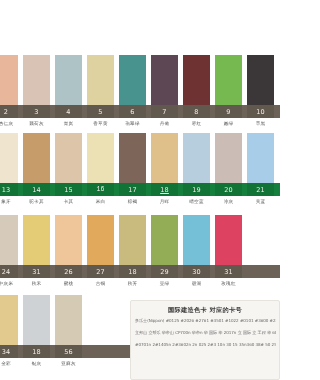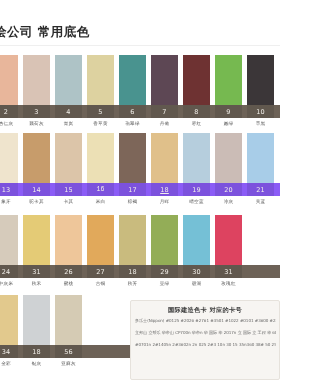--- a/index.html
+++ b/index.html
@@ -74,24 +74,20 @@
     font-size:4.1px;color:#6a6a6a;letter-spacing:-.05px;
     white-space:nowrap;overflow:hidden;
     transform-origin:left center;
   }
 </style>
 </head>
 <body>
 
 <div id="page">
 
-  <div class="header">
-    <div class="header-title">绘公司 常用底色</div>
-    <div class="header-rule"></div>
-  </div>
 
   <div id="palette-root">
       <div class="row" style="top: 55px; height: 77px;">
         <div class="swatches" style="height: 50px;">
           <div class="sw" style="left: -6px; width: 24px; height: 50px;">
             <div class="sw-chip" style="background: rgb(232, 182, 155);"></div>
           </div>
           <div class="sw" style="left: 23px; width: 27px; height: 50px;">
             <div class="sw-chip" style="background: rgb(217, 195, 181);"></div>
           </div>
@@ -163,21 +159,21 @@
           <div class="sw" style="left: 183px; width: 27px; height: 50px;">
             <div class="sw-chip" style="background: rgb(182, 206, 221);"></div>
           </div>
           <div class="sw" style="left: 215px; width: 27px; height: 50px;">
             <div class="sw-chip" style="background: rgb(203, 188, 182);"></div>
           </div>
           <div class="sw" style="left: 247px; width: 27px; height: 50px;">
             <div class="sw-chip" style="background: rgb(168, 205, 232);"></div>
           </div>
         </div>
-        <div class="numbar" style="top: 50px; background: #8b5cf6; padding-left: 23px;">
+        <div class="numbar" style="top: 50px; background: #15803d; padding-left: 23px;">
           <div class="numcell dim" style="left: -6px; width: 24px;">13</div>
           <div class="numcell dim" style="left: 23px; width: 27px;">14</div>
           <div class="numcell dim" style="left: 55px; width: 27px;">15</div>
           <div class="numcell dim" style="left: 87px; width: 27px; font-family: Liberation Mono, monospace;">16</div>
           <div class="numcell dim" style="left: 119px; width: 27px;">17</div>
           <div class="numcell dim" style="left: 151px; width: 27px; text-decoration: underline;">18</div>
           <div class="numcell dim" style="left: 183px; width: 27px;">19</div>
           <div class="numcell dim" style="left: 215px; width: 27px;">20</div>
           <div class="numcell dim" style="left: 247px; width: 27px;">21</div>
         </div>

